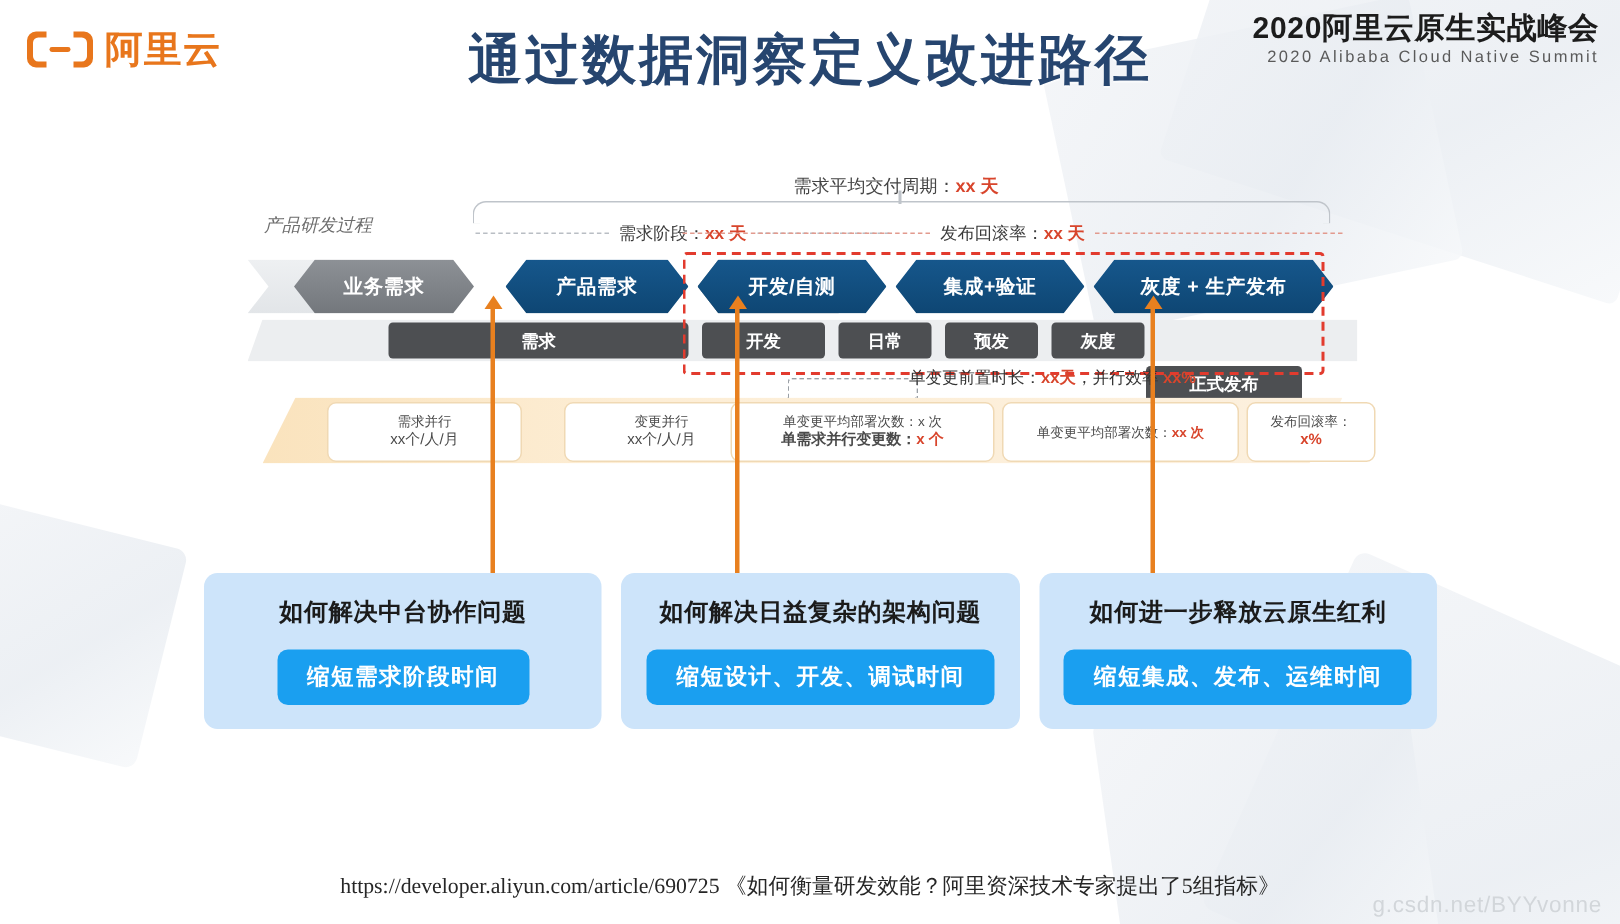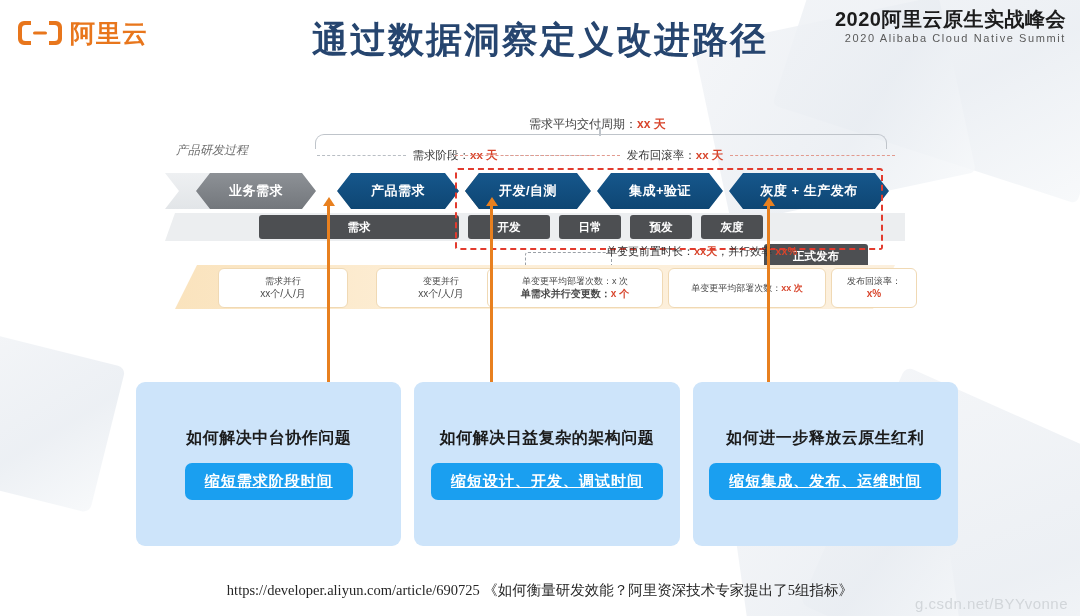--- a/index.html
+++ b/index.html
@@ -92,26 +92,26 @@
   .tick{position:absolute;width:1px;background:#9aa0a6;}
   .tick:after{content:"";position:absolute;left:-3px;bottom:-4px;border-left:3.5px solid transparent;
     border-right:3.5px solid transparent;border-top:5px solid #9aa0a6;}
 
   
   .arrow{position:absolute;width:3px;background:#e8801f;}
   .arrow:before{content:"";position:absolute;left:-4.5px;top:-8px;
     border-left:6px solid transparent;border-right:6px solid transparent;border-bottom:9px solid #e8801f;}
 
   
-  .cards{position:absolute;left:136px;top:382px;width:822px;height:164px;display:flex;gap:13px;}
+  .cards{position:absolute;left:136px;top:382px;width:822px;height:104px;display:flex;gap:13px;}
   .card{flex:1;background:#cde4fa;border-radius:9px;display:flex;flex-direction:column;
     align-items:center;justify-content:center;gap:14px;}
   .card-title{font-size:16px;font-weight:700;color:#1b1b1b;letter-spacing:.5px;}
   .card-btn{background:#1a9ff0;color:#fff;font-size:15px;font-weight:700;letter-spacing:1px;
-    padding:9px 20px;border-radius:7px;border:none;cursor:pointer;text-decoration:underline;}
+    padding:9px 20px;border-radius:7px;border:none;cursor:pointer;}
 
   
   .footer{position:absolute;left:0;right:0;bottom:16px;text-align:center;
     font-family:"Liberation Serif","DejaVu Serif",serif;font-size:14.5px;color:#262626;}
   .watermark{position:absolute;right:12px;bottom:4px;font-size:15px;color:#d2d6da;
     letter-spacing:.5px;font-family:"Liberation Sans",sans-serif;}
 </style>
 </head>
 <body>
 

